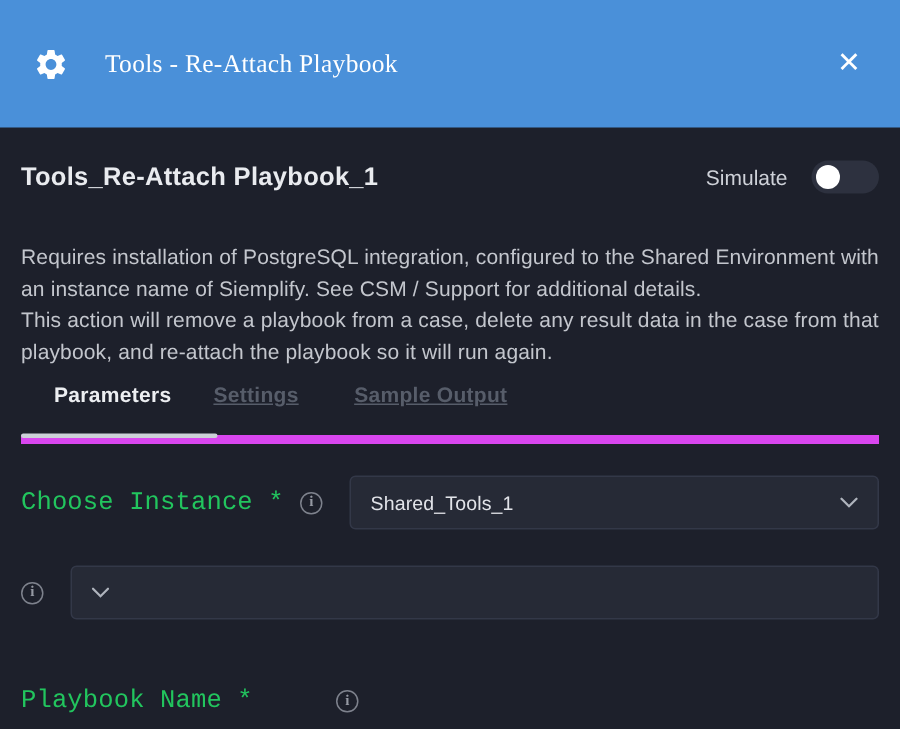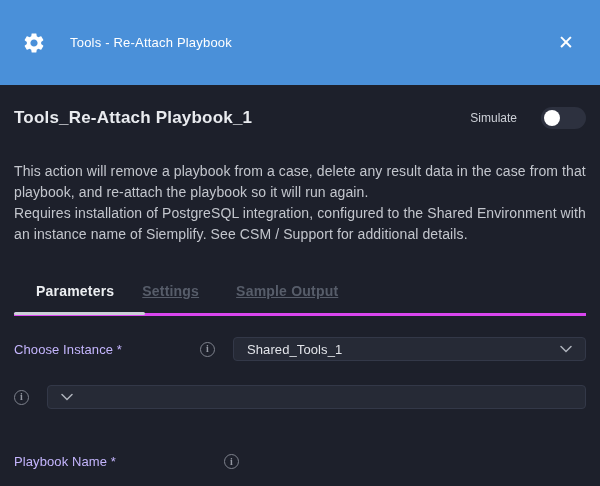--- a/index.html
+++ b/index.html
@@ -25,25 +25,26 @@
   .gear-icon {
     width: 24px;
     height: 24px;
     display: inline-flex;
     align-items: center;
     justify-content: center;
     flex: 0 0 auto;
   }
   .header-title {
     color: #ffffff;
-    font-size: 13px;
+    font-size: 17px;
     font-weight: 400;
     margin-left: 24px;
     letter-spacing: 0.2px;
     flex: 1;
+    font-family: Liberation Serif, serif;
   }
   .close-button {
     color: #ffffff;
     font-size: 19px;
     font-weight: 400;
     line-height: 1;
     background: none;
     border: none;
     cursor: pointer;
     padding: 4px;
@@ -65,22 +66,22 @@
     font-size: 17px;
     font-weight: 700;
     letter-spacing: 0.2px;
   }
   .simulate-wrap {
     display: flex;
     align-items: center;
   }
   .simulate-label {
     color: #ced1d8;
-    font-size: 12px;
-    margin-right: 24px;
+    font-size: 14px;
+    margin-right: 16px;
   }
   .toggle {
     width: 45px;
     height: 22px;
     background: #2d313f;
     border-radius: 11px;
     position: relative;
     cursor: pointer;
   }
   .toggle-knob {
@@ -100,77 +101,78 @@
     line-height: 21px;
     letter-spacing: 0.1px;
   }
 
   
   .tabs {
     margin-top: 9px;
     position: relative;
     display: flex;
     align-items: flex-end;
-    border-bottom: 3px solid #d946ef;
-    padding-bottom: 13px;
+    border-bottom: 6px solid #d946ef;
+    padding-bottom: 18px;
   }
   .tab {
     font-size: 14px;
     font-weight: 700;
     letter-spacing: 0.2px;
     cursor: pointer;
     line-height: 18px;
   }
   .tab.active { color: #eceef1; margin-left: 22px; }
   .tab.inactive { color: #575d6a; }
   .tab + .tab { margin-left: 28px; text-decoration: underline; }
-  .tab:nth-child(3) { margin-left: 37px; margin-top: 28px; }
+  .tab:nth-child(3) { margin-left: 37px; }
   .tab-indicator {
     position: absolute;
     left: 0;
     bottom: -2px;
     width: 131px;
     height: 3px;
     border-radius: 2px;
     background: #ccd0d7;
   }
 
   
   .form { margin-top: 21px; }
   .field-row {
     display: flex;
     align-items: center;
     margin-bottom: 24px;
   }
   .field-row.spaced { margin-top: 45px; gap: 24px; }
   .field-label {
     width: 186px;
-    color: #c4b5fd;
-    font-size: 13px;
+    color: #22c55e;
+    font-size: 17px;
     letter-spacing: 0.1px;
     flex: 0 0 auto;
+    font-family: Liberation Mono, monospace;
   }
   .info-icon {
     width: 15px;
     height: 15px;
     border: 1px solid #7e828d;
     border-radius: 50%;
     color: #9599a3;
     font-size: 10px;
     font-weight: 700;
     display: inline-flex;
     align-items: center;
     justify-content: center;
     flex: 0 0 auto;
     font-family: "Liberation Serif", serif;
     line-height: 1;
   }
   .select-box {
     flex: 1;
-    height: 24px;
+    height: 36px;
     margin-left: 18px;
     background: #262a36;
     border: 1px solid #333848;
     border-radius: 4px;
     display: flex;
     align-items: center;
     padding: 0 13px;
     cursor: pointer;
   }
   .select-value {
@@ -206,22 +208,22 @@
       <span class="action-title">Tools_Re-Attach Playbook_1</span>
       <span class="simulate-wrap">
         <span class="simulate-label">Simulate</span>
         <span class="toggle">
           <span class="toggle-knob"></span>
         </span>
       </span>
     </div>
 
     <div class="description">
+      <div>Requires installation of PostgreSQL integration, configured to the Shared Environment with an instance name of Siemplify. See CSM / Support for additional details.</div>
       <div>This action will remove a playbook from a case, delete any result data in the case from that playbook, and re-attach the playbook so it will run again.</div>
-      <div>Requires installation of PostgreSQL integration, configured to the Shared Environment with an instance name of Siemplify. See CSM / Support for additional details.</div>
     </div>
 
     <div class="tabs">
       <span class="tab active">Parameters</span>
       <span class="tab inactive">Settings</span>
       <span class="tab inactive">Sample Output</span>
       <span class="tab-indicator"></span>
     </div>
 
     <div class="form">

